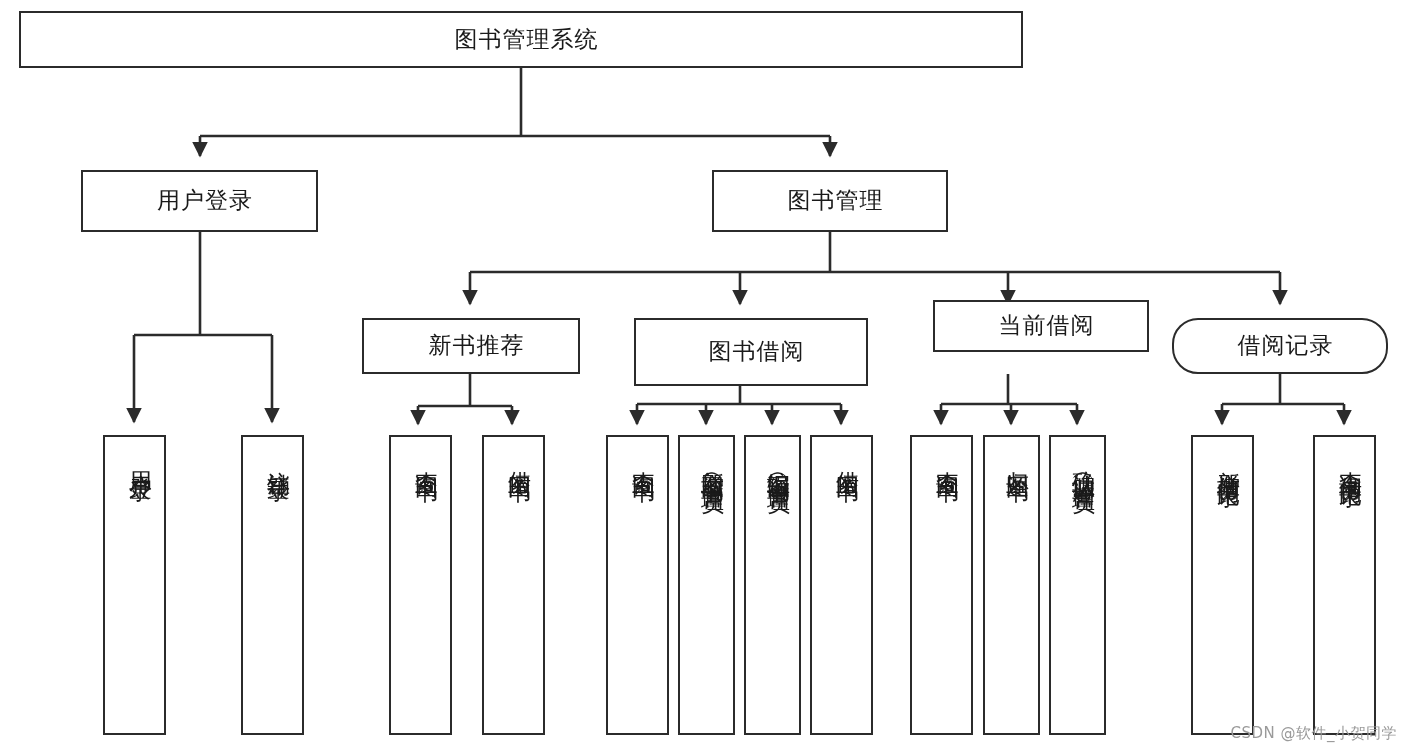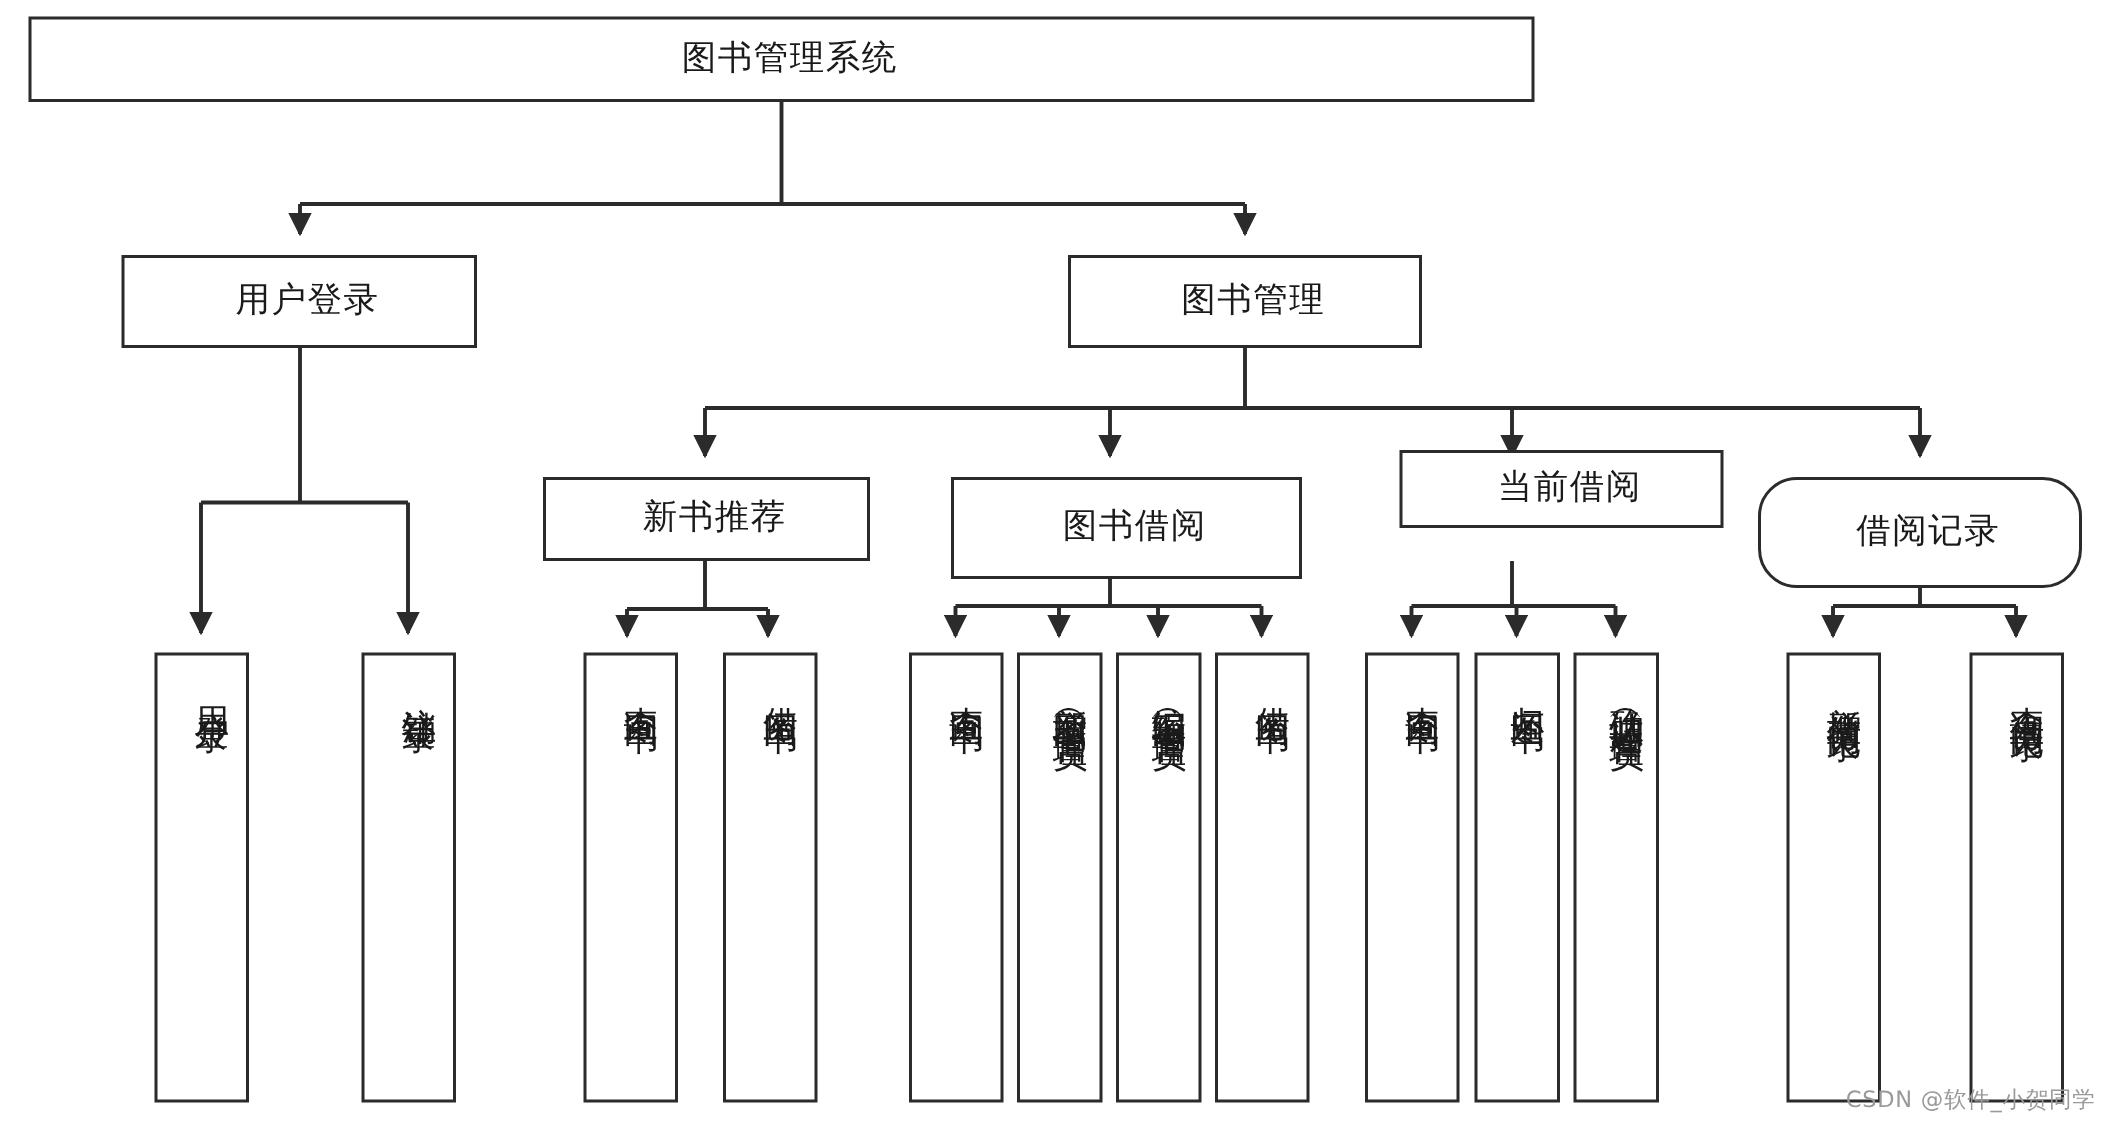--- a/index.html
+++ b/index.html
@@ -132,21 +132,21 @@
 
   <div class="node h" style="left:362px; top:318px; width:218px; height:56px;">
     <span>新书推荐</span>
   </div>
   <div class="node h" style="left:634px; top:318px; width:234px; height:68px;">
     <span>图书借阅</span>
   </div>
   <div class="node h" style="left:902px; top:300px; width:216px; height:52px;margin-left:31px;">
     <span>当前借阅</span>
   </div>
-  <div class="node h" style="left:1172px; top:318px; width:216px; height:74px;border-radius:26px;">
+  <div class="node h" style="left:1172px; top:318px; width:216px; height:56px;border-radius:26px;">
     <span>借阅记录</span>
   </div>
 
   <div class="node v" style="left:103px; top:435px; width:63px; height:300px;">
     <span class="vtext">用户登录</span>
   </div>
   <div class="node v" style="left:241px; top:435px; width:63px; height:300px;">
     <span class="vtext">注销登录</span>
   </div>
   <div class="node v" style="left:389px; top:435px; width:63px; height:300px;">

